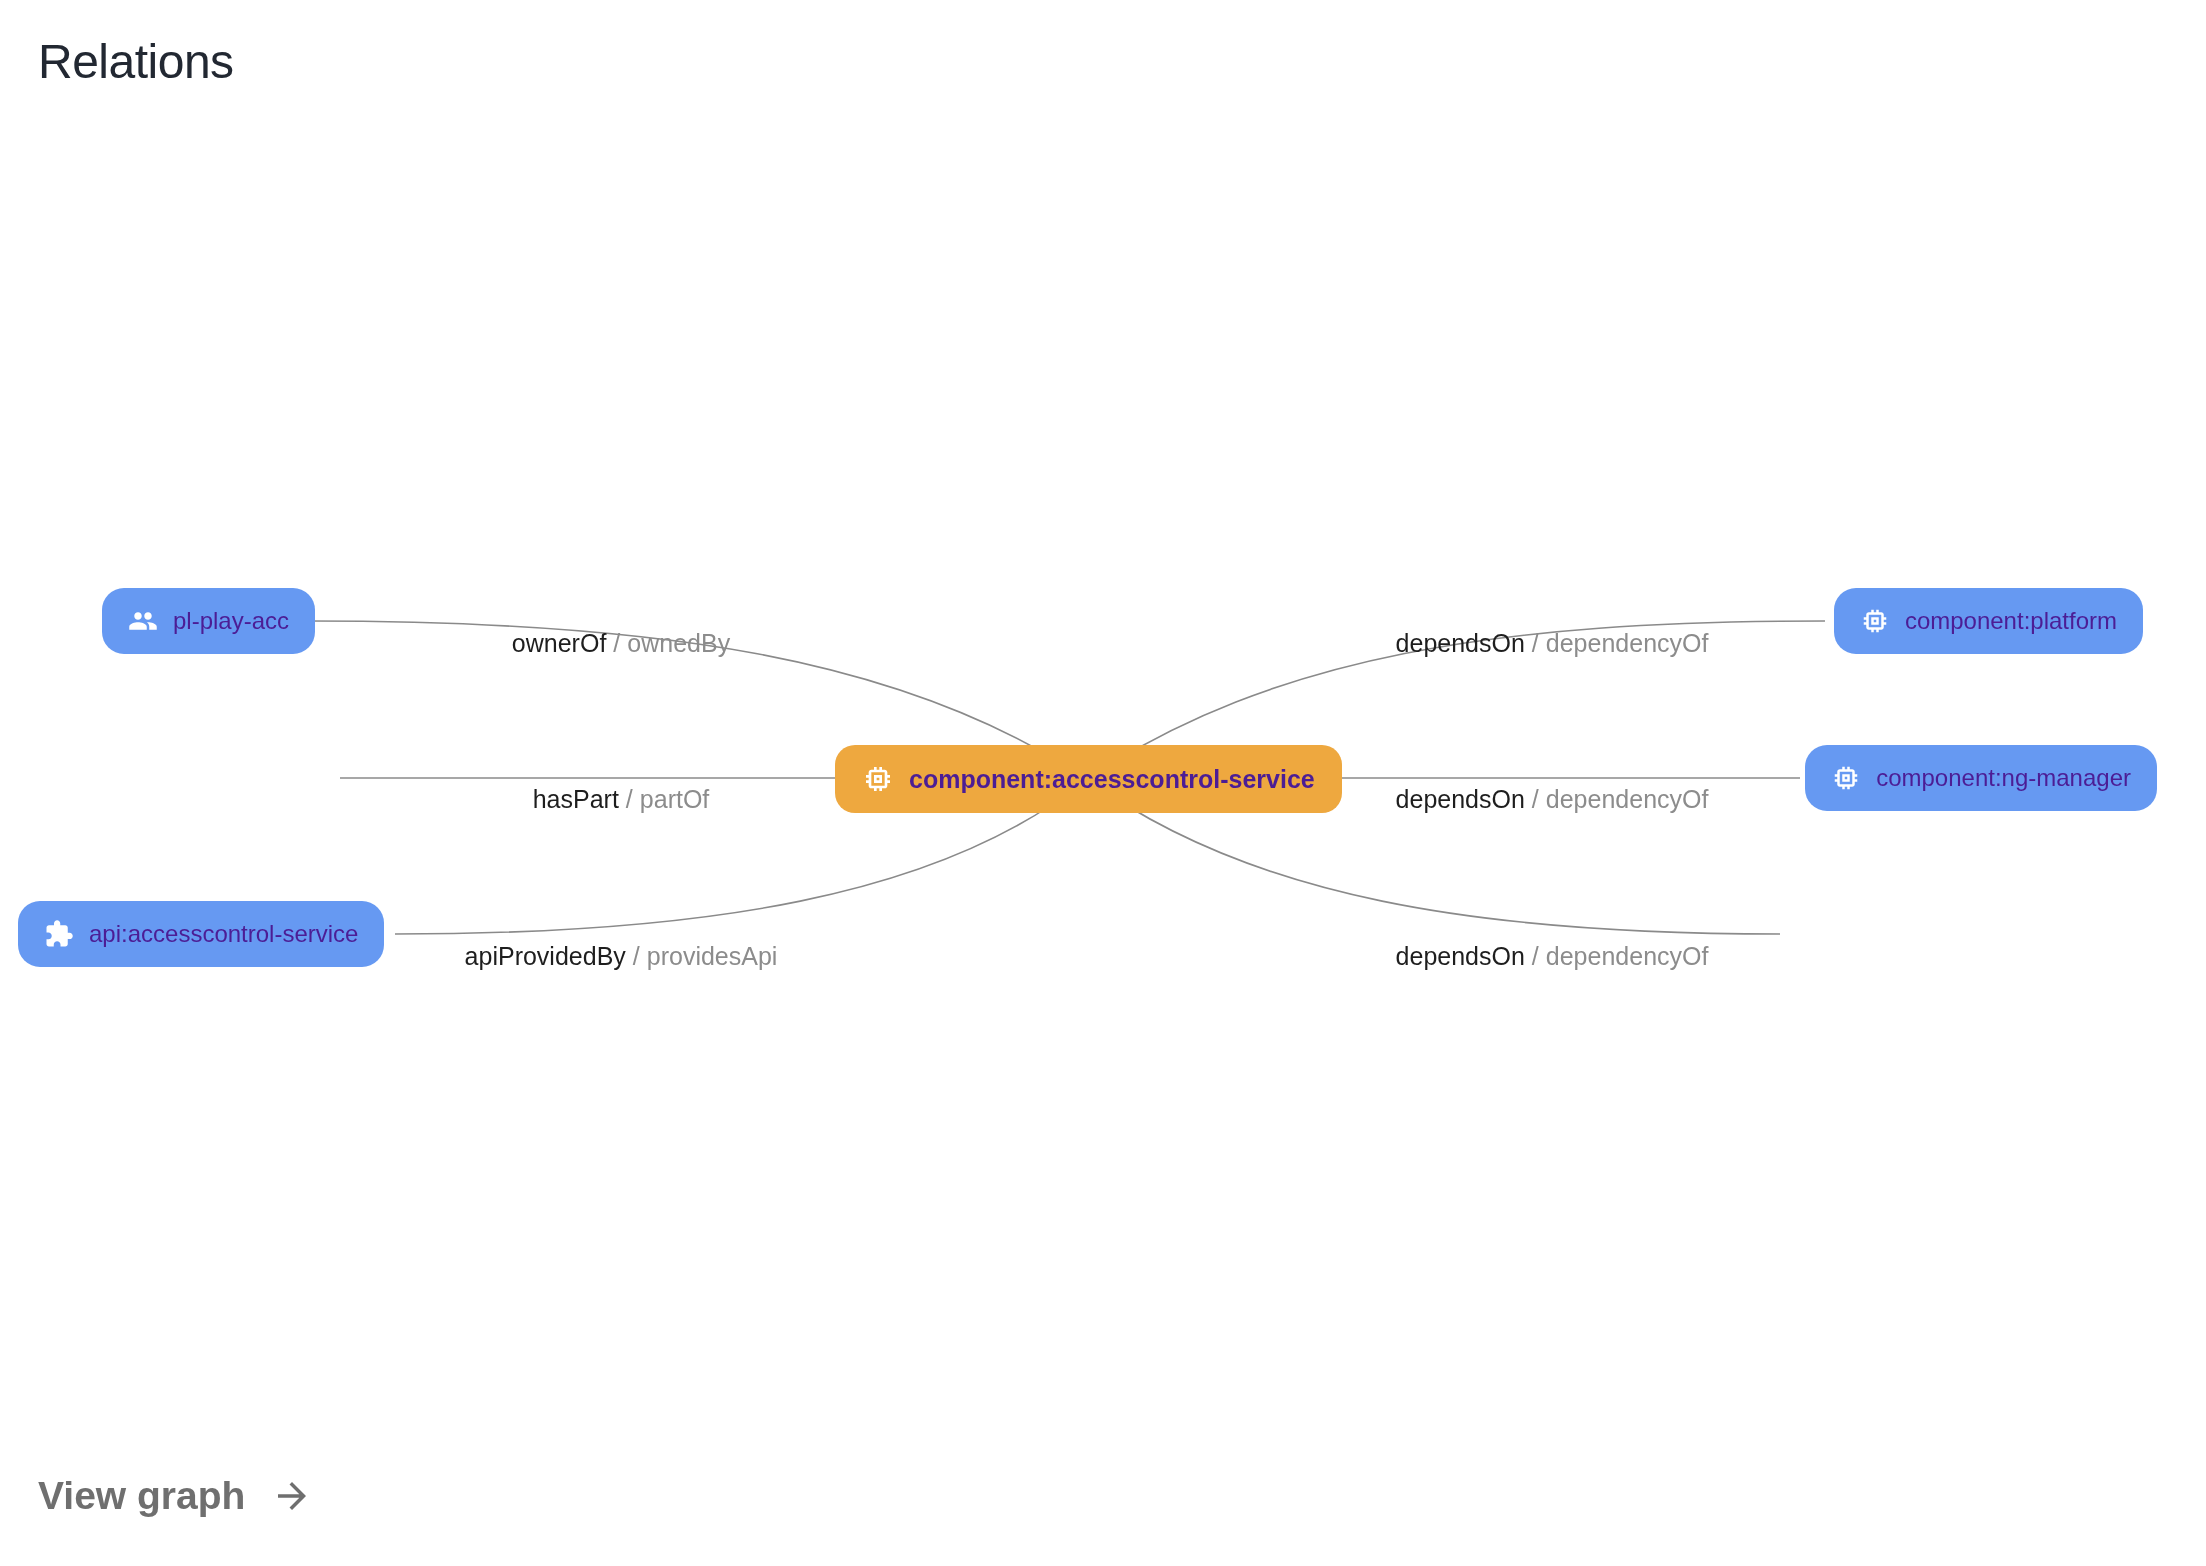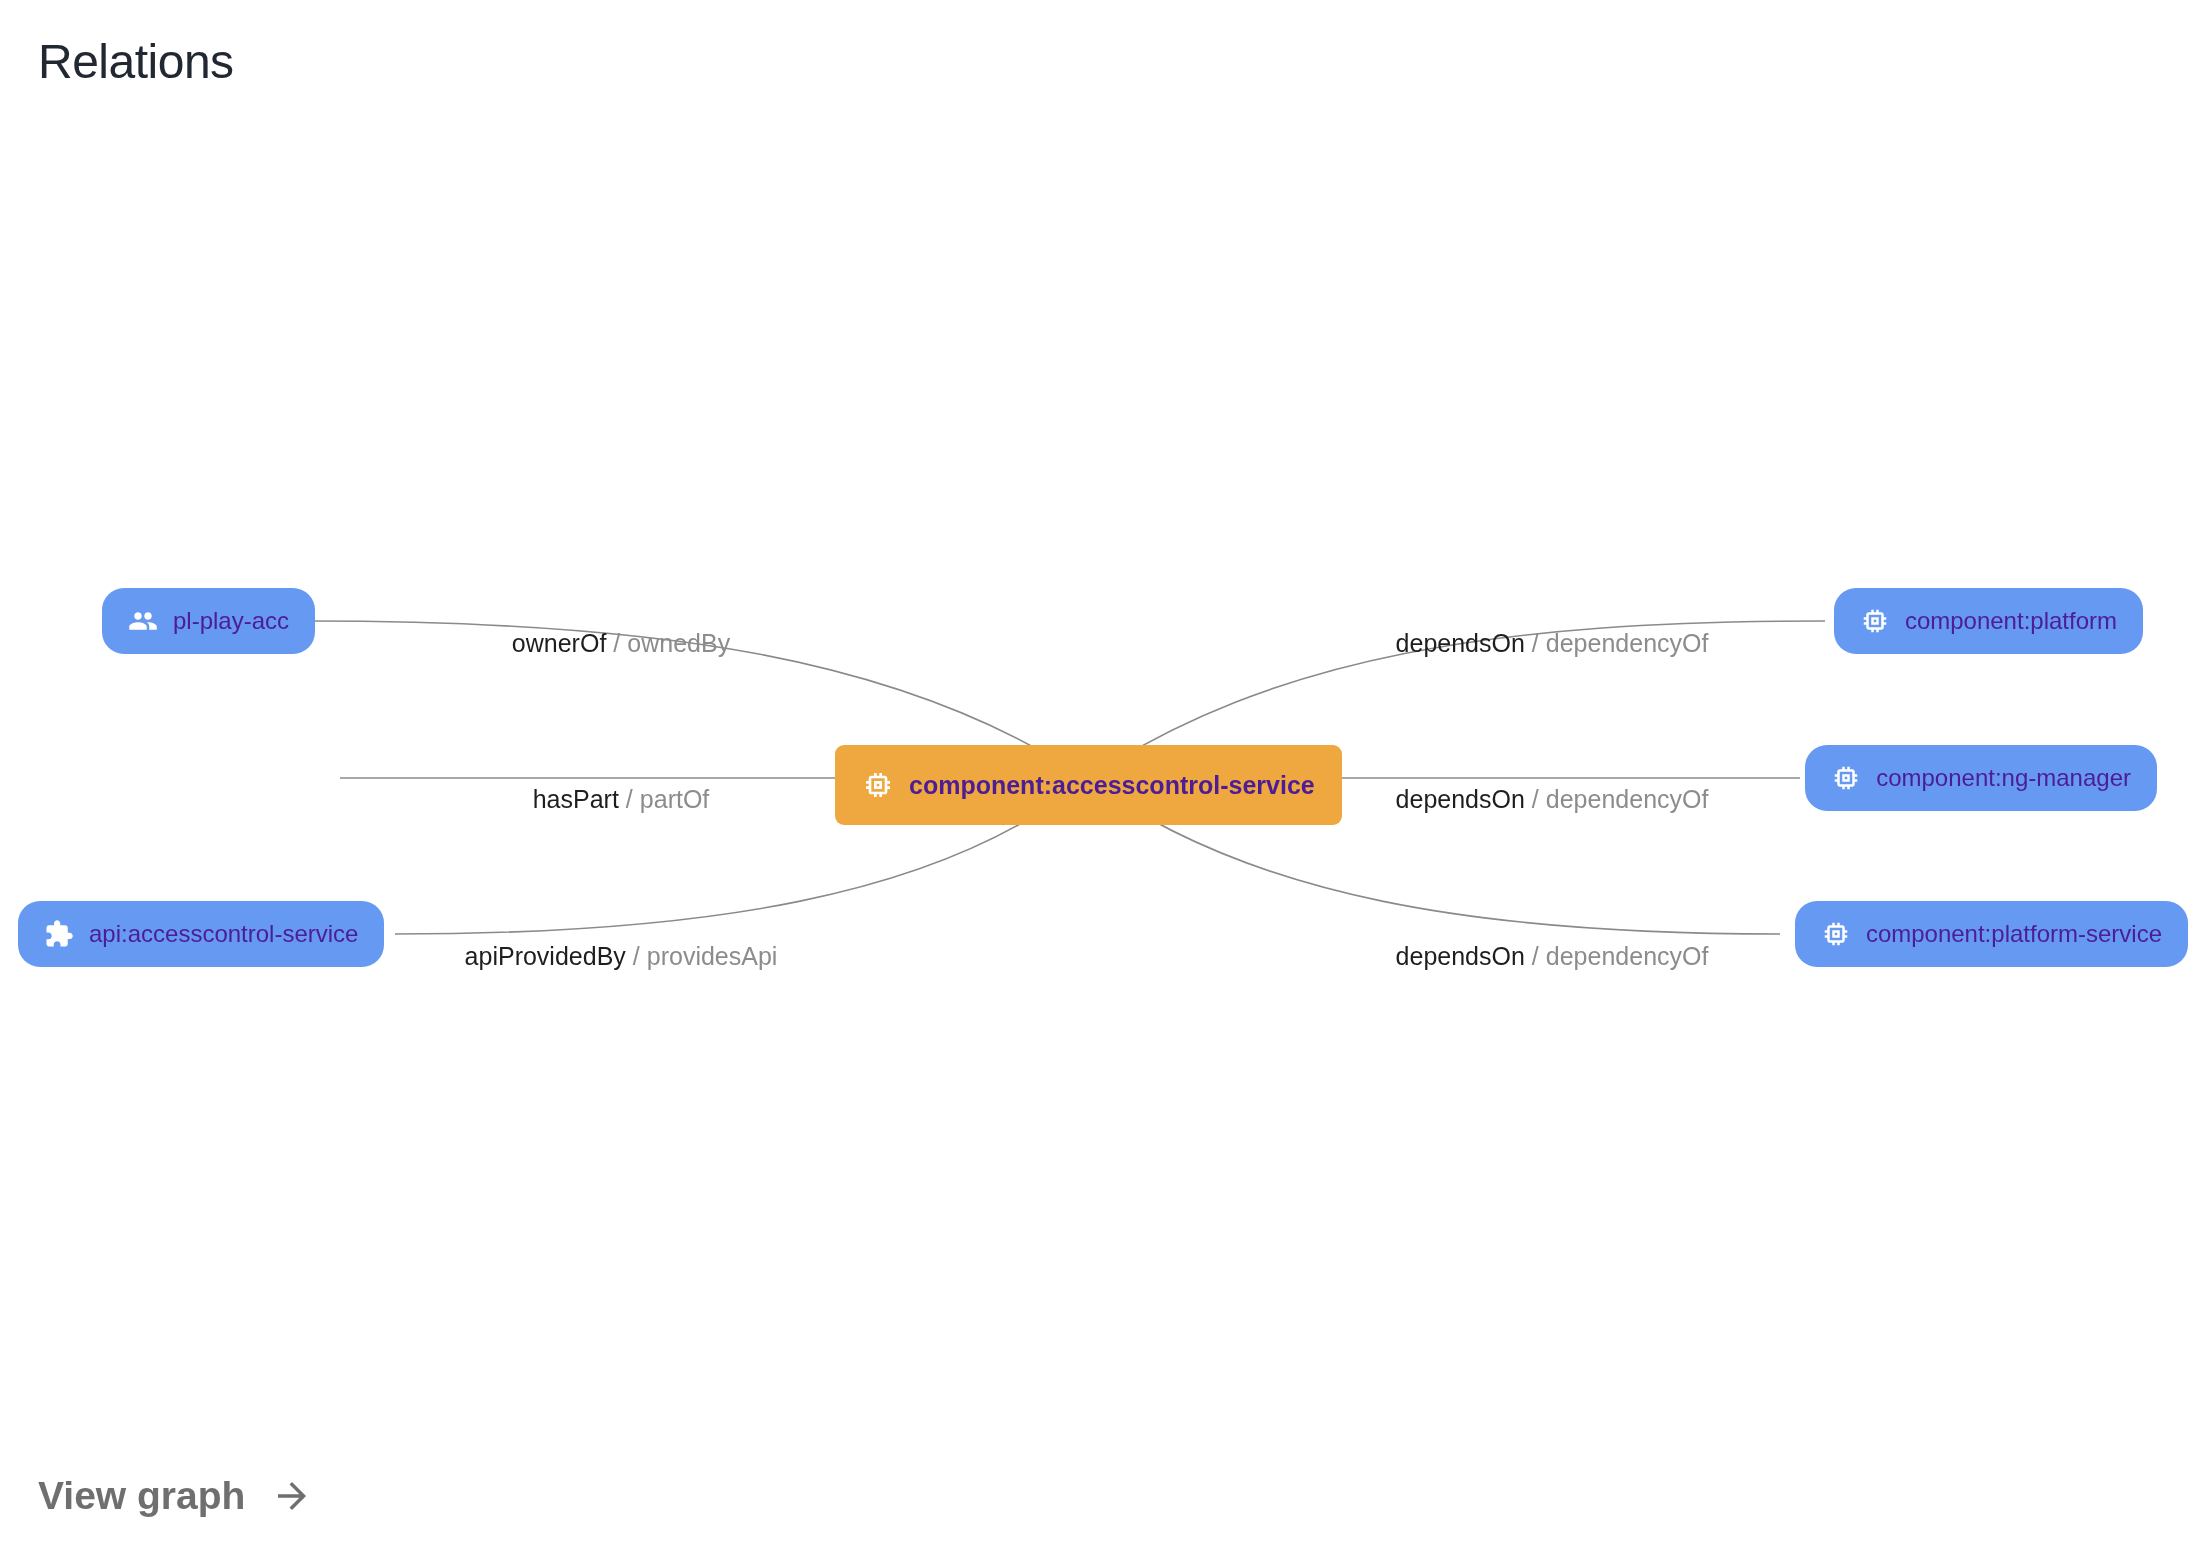--- a/index.html
+++ b/index.html
@@ -25,22 +25,22 @@
   .edge-label{position:absolute;transform:translateX(-50%);white-space:nowrap;
     font-size:25px;line-height:30px;color:var(--color-label-primary);z-index:2}
   .edge-label .sep,.edge-label .rev{color:var(--color-label-secondary)}
   .edge-label .sep{margin:0 7px}
 
   .node{position:absolute;display:inline-flex;align-items:center;gap:15px;
     height:66px;padding:0 26px;border-radius:22px;background:var(--color-node-blue);
     color:#4c1d95;font-size:24px;font-weight:400;white-space:nowrap;z-index:3;cursor:pointer}
   .node .nicon{display:inline-flex;align-items:center;justify-content:center;flex:0 0 auto}
   .node .nicon svg{width:30px;height:30px;fill:#ffffff}
-  .node.center{height:80px;background:var(--color-node-orange);font-weight:700;
-    font-size:25px;border-radius:9px;padding:0 27px}
+  .node.center{height:68px;background:var(--color-node-orange);font-weight:700;
+    font-size:25px;border-radius:20px;padding:0 27px}
   .node.center .nicon svg{width:32px;height:32px}
 
   .view-graph{position:absolute;left:38px;top:1474px;display:inline-flex;align-items:center;
     gap:26px;font-size:39px;font-weight:700;color:var(--color-footer);text-decoration:none;
     cursor:pointer;z-index:4}
   .view-graph svg{width:42px;height:42px;fill:var(--color-footer)}
 </style>
 </head>
 <body>
 
@@ -115,28 +115,20 @@
 
   <div class="node" style="right:49px;top:745px">
     <span class="nicon">
       <svg viewBox="0 0 24 24">
           <path d="M15 9H9v6h6V9zm-2 4h-2v-2h2v2zm8-2V9h-2V7c0-1.1-.9-2-2-2h-2V3h-2v2h-2V3H9v2H7c-1.1 0-2 .9-2 2v2H3v2h2v2H3v2h2v2c0 1.1.9 2 2 2h2v2h2v-2h2v2h2v-2h2c1.1 0 2-.9 2-2v-2h2v-2h-2v-2h2zm-4 6H7V7h10v10z"></path>
         </svg>
     </span>
     <span class="nlabel">component:ng-manager</span>
   </div>
 
-  <div class="node" style="right:18px;top:901px">
-    <span class="nicon">
-      <svg viewBox="0 0 24 24">
-          <path d="M15 9H9v6h6V9zm-2 4h-2v-2h2v2zm8-2V9h-2V7c0-1.1-.9-2-2-2h-2V3h-2v2h-2V3H9v2H7c-1.1 0-2 .9-2 2v2H3v2h2v2H3v2h2v2c0 1.1.9 2 2 2h2v2h2v-2h2v2h2v-2h2c1.1 0 2-.9 2-2v-2h2v-2h-2v-2h2zm-4 6H7V7h10v10z"></path>
-        </svg>
-    </span>
-    <span class="nlabel">component:platform-service</span>
-  </div>
 
   <a class="view-graph">
     <span>View graph</span>
     <svg viewBox="0 0 24 24">
         <path d="M12 4l-1.41 1.41L16.17 11H4v2h12.17l-5.58 5.59L12 20l8-8z"></path>
       </svg>
   </a>
 
 </div>
 

